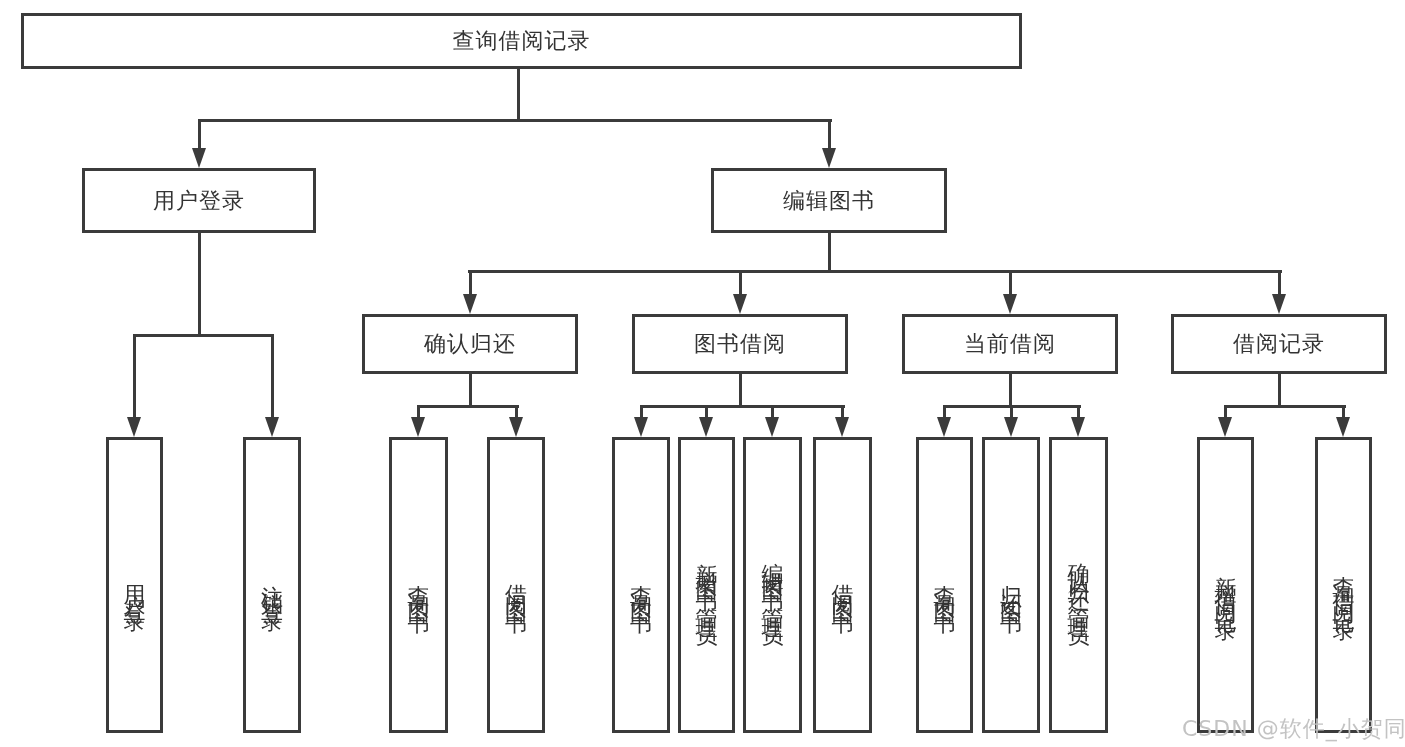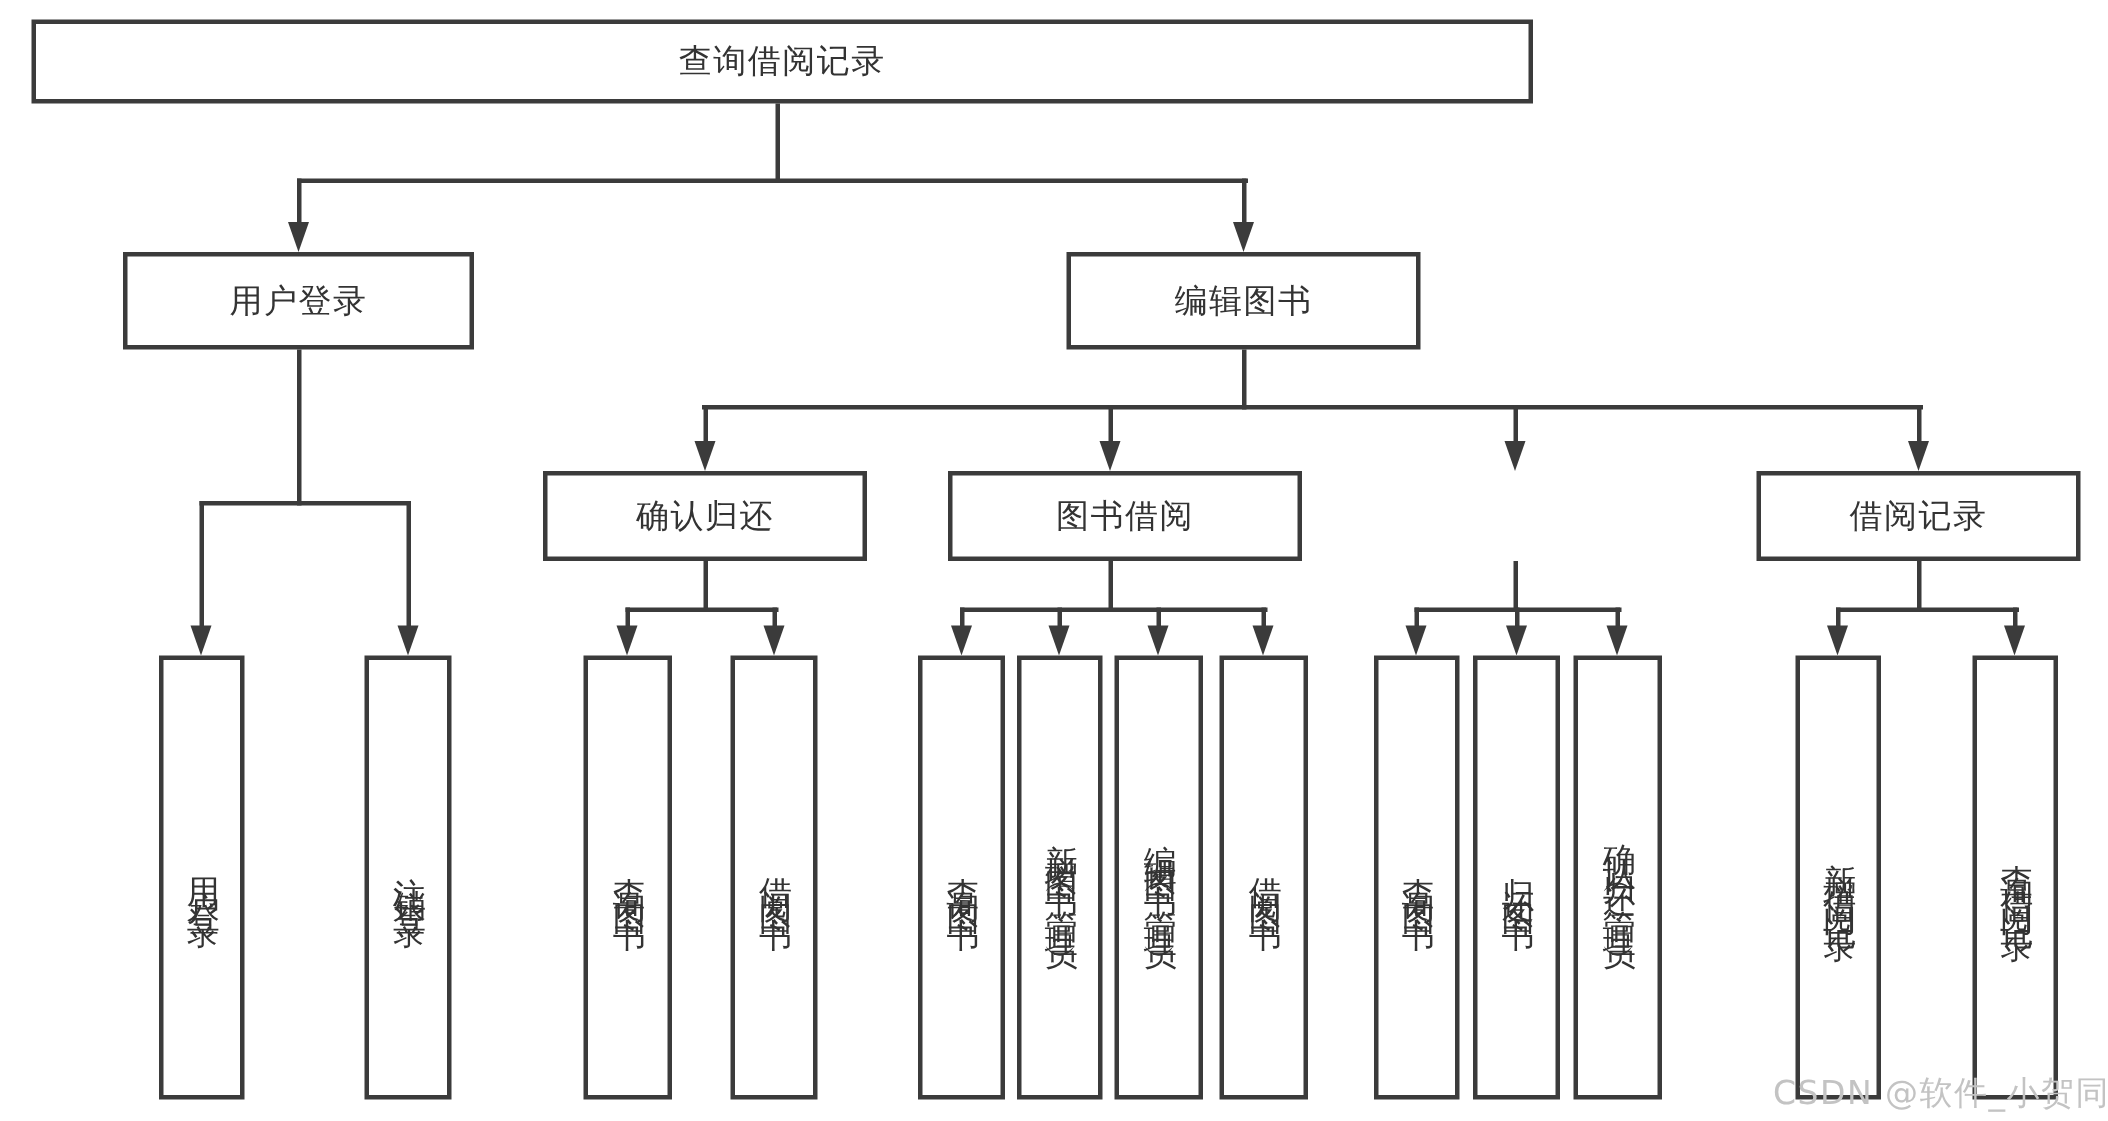--- a/index.html
+++ b/index.html
@@ -97,22 +97,25 @@
   <div class="vl" style="left:739px;top:270px;height:26px;"></div>
   <div class="ar" style="left:733px;top:294px;"></div>
   <div class="vl" style="left:1009px;top:270px;height:26px;"></div>
   <div class="ar" style="left:1003px;top:294px;"></div>
   <div class="vl" style="left:1278px;top:270px;height:26px;"></div>
   <div class="ar" style="left:1272px;top:294px;"></div>
 
   <div class="bx" style="left:362px;top:314px;width:216px;height:60px;">
     <span class="hlabel">确认归还</span>
   </div>
-  <div class="bx" style="left:632px;top:314px;width:236px;height:60px;">
+  <div class="bx" style="left:632px;top:314px;width:216px;height:60px;">
     <span class="hlabel">图书借阅</span>
+  </div>
+  <div class="bx" style="left:902px;top:314px;width:216px;height:60px;">
+    <span class="hlabel">当前借阅</span>
   </div>
   <div class="bx" style="left:1171px;top:314px;width:216px;height:60px;">
     <span class="hlabel">借阅记录</span>
   </div>
 
   <div class="vl" style="left:469px;top:374px;height:34px;"></div>
   <div class="hl" style="left:417px;top:405px;width:102px;"></div>
   <div class="vl" style="left:417px;top:405px;height:14px;"></div>
   <div class="ar" style="left:411px;top:417px;"></div>
   <div class="vl" style="left:515px;top:405px;height:14px;"></div>

